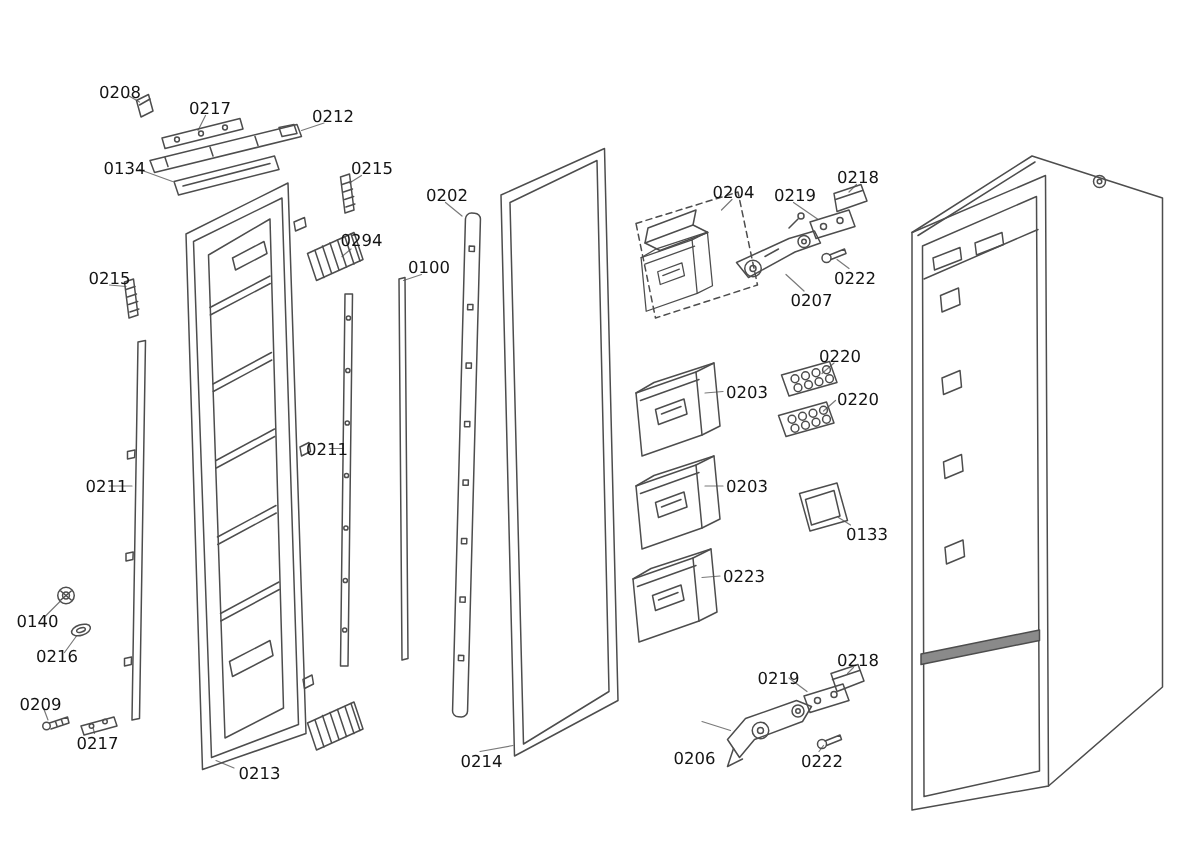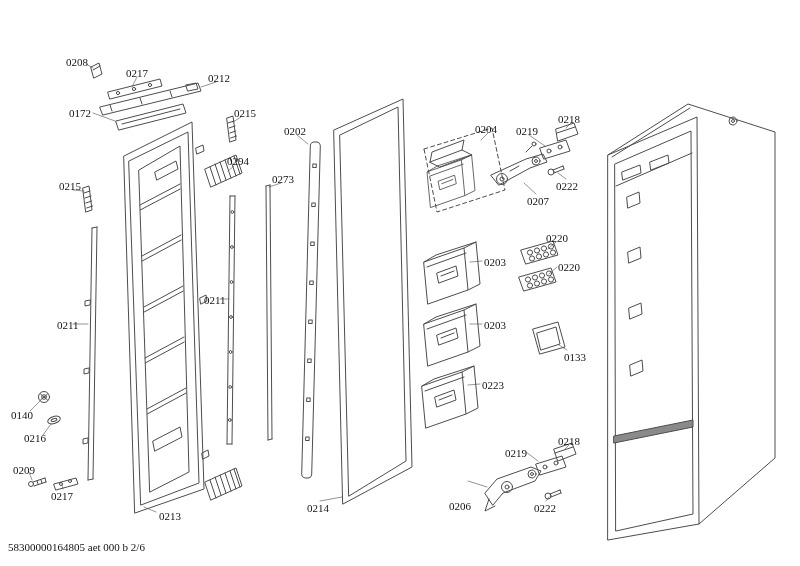--- a/index.html
+++ b/index.html
@@ -1,18 +1,18 @@
 <!DOCTYPE html>
 <html><head>
 <meta charset="utf-8">
 <style>
   * { margin:0; padding:0; box-sizing:border-box; }
   html,body { background:#ffffff; }
   body { font-family:"DejaVu Sans","Liberation Sans",sans-serif; }
-  .stage { position:relative; width:800px; height:566px; background:#ffffff; overflow:hidden;font-family:Liberation Serif, serif; }
+  .stage { position:relative; width:800px; height:566px; background:#ffffff; overflow:hidden; }
   .stage svg { position:absolute; left:0; top:0; }
   .lbl { position:absolute; font-size:11px; line-height:1.1; color:#141414; white-space:nowrap; }
   .footer { position:absolute; left:8px; top:541px; font-size:11px; color:#141414; }
 </style>
 </head>
 <body>
 
 <div class="stage">
 
   <svg width="800" height="566" viewBox="0 0 800 566" xmlns="http://www.w3.org/2000/svg">
@@ -233,25 +233,25 @@
         <path d="M630,365 L642,360 L643,371 L631,376 Z"></path>
         <path d="M614,436 L693,420 L693,427 L614,443 Z" fill="#8a8a8a"></path>
       </g>
     </g>
   </svg>
 
   <div>
     <div class="lbl" style="left:66px;top:56px">0208</div>
     <div class="lbl" style="left:126px;top:67px">0217</div>
     <div class="lbl" style="left:208px;top:72px">0212</div>
-    <div class="lbl" style="left:69px;top:107px">0172</div>
+    <div class="lbl" style="left:69px;top:107px">0134</div>
     <div class="lbl" style="left:234px;top:107px">0215</div>
     <div class="lbl" style="left:284px;top:125px">0202</div>
     <div class="lbl" style="left:227px;top:155px">0294</div>
-    <div class="lbl" style="left:272px;top:173px">0273</div>
+    <div class="lbl" style="left:272px;top:173px">0100</div>
     <div class="lbl" style="left:59px;top:180px">0215</div>
     <div class="lbl" style="left:475px;top:123px">0204</div>
     <div class="lbl" style="left:516px;top:125px">0219</div>
     <div class="lbl" style="left:558px;top:113px">0218</div>
     <div class="lbl" style="left:556px;top:180px">0222</div>
     <div class="lbl" style="left:527px;top:195px">0207</div>
     <div class="lbl" style="left:546px;top:232px">0220</div>
     <div class="lbl" style="left:484px;top:256px">0203</div>
     <div class="lbl" style="left:558px;top:261px">0220</div>
     <div class="lbl" style="left:204px;top:294px">0211</div>
@@ -264,14 +264,13 @@
     <div class="lbl" style="left:558px;top:435px">0218</div>
     <div class="lbl" style="left:505px;top:447px">0219</div>
     <div class="lbl" style="left:13px;top:464px">0209</div>
     <div class="lbl" style="left:51px;top:490px">0217</div>
     <div class="lbl" style="left:534px;top:502px">0222</div>
     <div class="lbl" style="left:449px;top:500px">0206</div>
     <div class="lbl" style="left:307px;top:502px">0214</div>
     <div class="lbl" style="left:159px;top:510px">0213</div>
   </div>
 
-  <div class="footer">58300000164805 aet 000 b 2/6</div>
 </div>
 
 </body></html>

